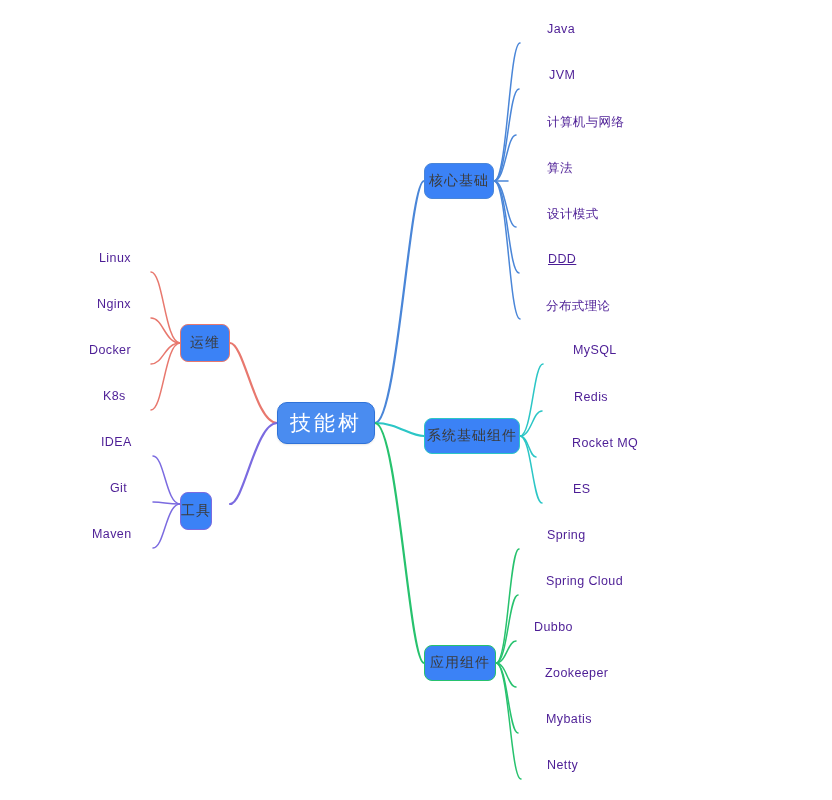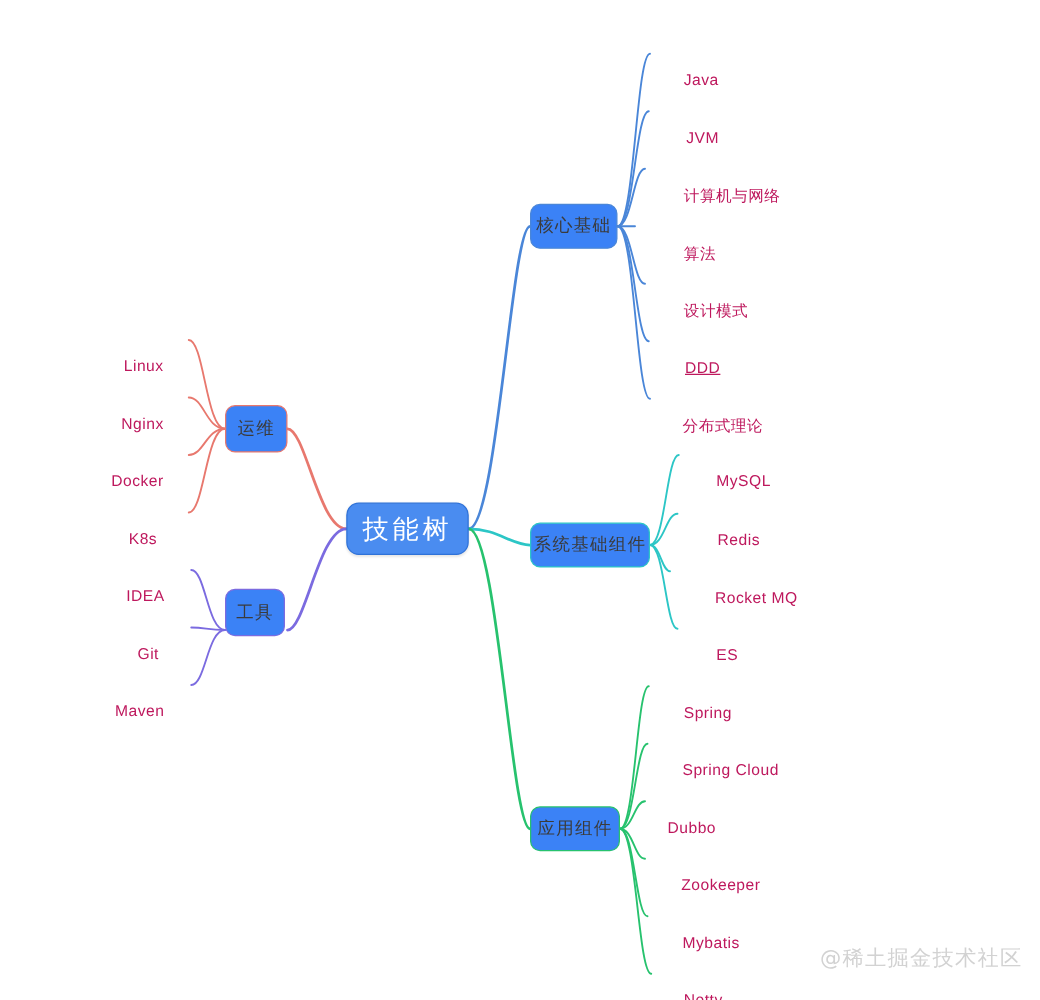--- a/index.html
+++ b/index.html
@@ -19,23 +19,22 @@
   .node.root{
     border-radius:10px;border:1px solid #2f72d8;
     background:#4a8cf0;color:#ffffff;
     font-size:21px;letter-spacing:3px;
     box-shadow:0 1px 2px rgba(0,0,0,0.10);
   }
   .node.branch{font-size:14px;color:#3b3b3b;background:#3b82f6;}
 
   .leaf{
     position:absolute;box-sizing:border-box;
-    font-size:12.5px;color:#be185d;white-space:nowrap;
+    font-size:12.5px;color:#4c1d95;white-space:nowrap;
     letter-spacing:.4px;
-    margin-top:35px;
   }
   .leaf.r{text-align:left;}
   .leaf.l{text-align:right;}
 
   #watermark{
     position:absolute;right:14px;bottom:22px;
     font-size:17px;color:#d2d2d2;letter-spacing:1px;
     font-family:"DejaVu Sans","Liberation Sans",sans-serif;
   }
 </style>
@@ -253,18 +252,17 @@
       <div class="leaf l" style="left: 99px; top: 251px;">Linux</div>
       <div class="leaf l" style="left: 97px; top: 297px;">Nginx</div>
       <div class="leaf l" style="left: 89px; top: 343px;">Docker</div>
       <div class="leaf l" style="left: 103px; top: 389px;">K8s</div>
       <div class="node branch" style="left: 180px; top: 324px; width: 50px; height: 38px; border-color: rgb(232, 120, 110);">
         <span>运维</span>
       </div>
       <div class="leaf l" style="left: 101px; top: 435px;">IDEA</div>
       <div class="leaf l" style="left: 110px; top: 481px;">Git</div>
       <div class="leaf l" style="left: 92px; top: 527px;">Maven</div>
-      <div class="node branch" style="left: 180px; top: 471px; width: 48px; height: 38px; border-color: rgb(123, 107, 224);">
+      <div class="node branch" style="left: 180px; top: 492px; width: 32px; height: 38px; border-color: rgb(123, 107, 224);">
         <span>工具</span>
       </div>
     </div>
-  <div id="watermark">@稀土掘金技术社区</div>
 </div>
 
 </body></html>

